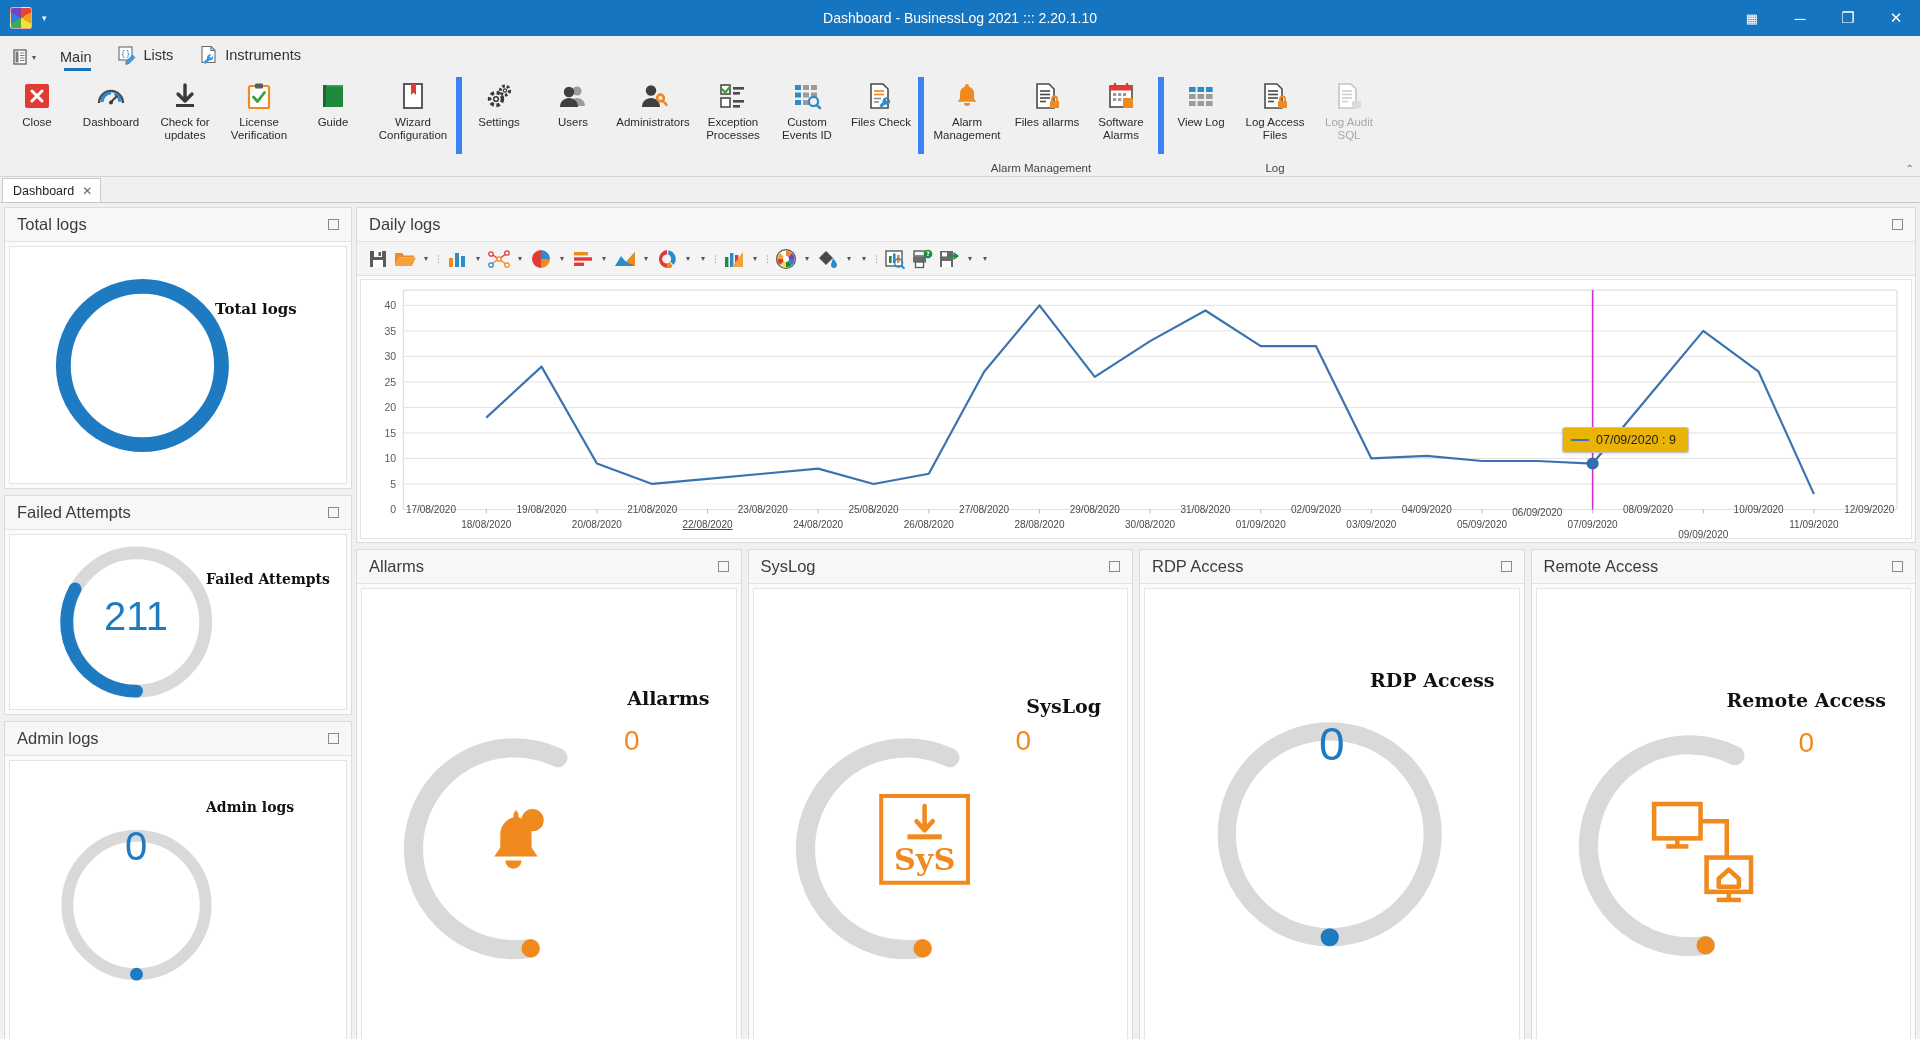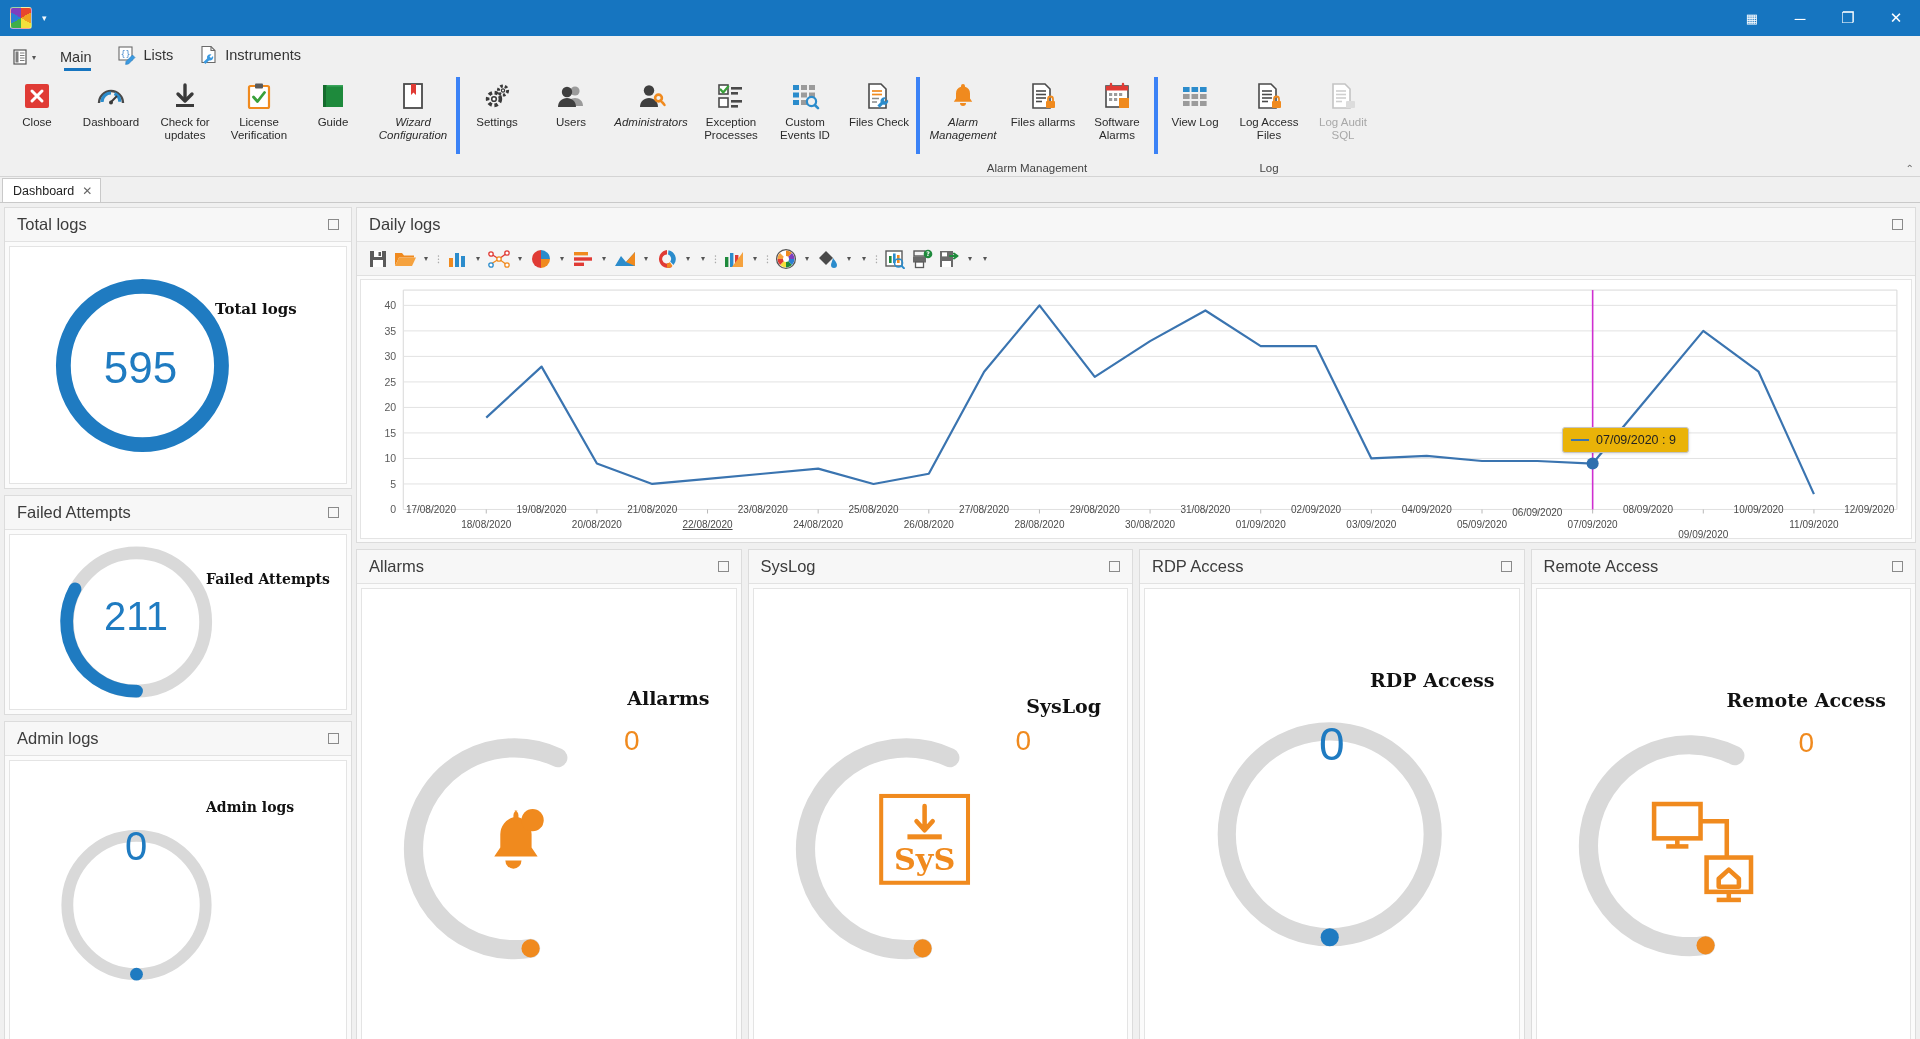--- a/index.html
+++ b/index.html
@@ -33,28 +33,28 @@
   .rb-qat { display: flex; align-items: center; gap: 2px; padding: 0 12px 6px 4px; }
   .qat-ic { width: 18px; height: 18px; display: block; }
   .rb-tab { display: flex; align-items: center; gap: 6px; padding: 4px 14px 7px 10px;
     font-size: 14.5px; color: #333; cursor: default; position: relative; }
   .rb-tab .tab-ico { width: 20px; height: 20px; display: block; }
   .rb-tab.active::after { content: ""; position: absolute; left: 14px; right: 14px;
     bottom: 1px; height: 3px; background: #1675c0; }
 
   .rb-body { height: 82px; display: flex; align-items: flex-start; padding-top: 5px; }
   .rb-group { display: flex; align-items: flex-start; height: 100%; position: relative; }
-  .rb-group + .rb-group { border-left: 4px solid #3b82f6; }
+  .rb-group + .rb-group { border-left: 6px solid #3b82f6; }
   .rb-item { width: 74px; display: flex; flex-direction: column; align-items: center;
     padding: 2px 2px 0; cursor: default; }
   .rb-item .ic { height: 34px; display: flex; align-items: center; justify-content: center; }
   .rb-item .lbl { font-size: 11.5px; color: #2b2b2b; text-align: center; line-height: 12.5px;
     margin-top: 3px; word-wrap: break-word; }
   .rb-item.disabled .lbl { color: #a8a8a8; }
-  .rb-item.wide { width: 86px; font-style: italic; }
+  .rb-item.wide { width: 86px; }
   .rb-grouplbl { position: absolute; bottom: -20px; left: 0; right: 0; text-align: center;
     font-size: 11.5px; color: #444; }
   .rb-grouprow { position: relative; height: 104px; }
   .rb-collapse { position: absolute; right: 6px; bottom: 2px; font-size: 10px; color: #666; }
 
   
   .doctabs { height: 26px; background: #f0f0f0; display: flex; align-items: flex-end;
     padding-left: 2px; border-bottom: 1px solid #c9c9c9; }
   .doctab { height: 24px; background: #fff; border: 1px solid #c9c9c9; border-bottom: none;
     display: flex; align-items: center; gap: 8px; padding: 0 8px 0 10px; font-size: 12.5px; color: #222; }
@@ -98,20 +98,21 @@
 
   .cards-row { flex: 1; display: flex; gap: 6px; }
   .card { flex: 1; }
 </style>
 </head>
 <body>
 
 <div class="titlebar">
   <div class="tb-logo"></div>
   <div class="tb-caret">▾</div>
+  <div class="tb-title">Dashboard - BusinessLog 2021 ::: 2.20.1.10</div>
   <div class="tb-right">
     <div class="tb-btn sq">▦</div>
     <div class="tb-btn">─</div>
     <div class="tb-btn">❐</div>
     <div class="tb-btn close">✕</div>
   </div>
 </div>
 
 <div class="ribbon">
   <div class="rb-tabs">
@@ -420,21 +421,20 @@
       <div class="panel-hd">
         <span class="panel-title">Total logs</span>
         <span class="hd-btn"></span>
       </div>
       <div class="panel-body">
         <div class="gauge-wrap">
           <svg viewBox="0 0 340 235" preserveAspectRatio="xMidYMid meet">
             <circle cx="134" cy="118" r="80" fill="none" stroke="#1f7bc1" stroke-width="15"></circle>
           </svg>
           <div class="g-title" style="left:205px;top:53px;font-size:15px">Total logs</div>
-          <div class="g-value" style="left:0;right:75px;top:96px;text-align:center;font-size:44px;color:#1f7bc1">595</div>
         </div>
       </div>
     </div>
 
     <div class="panel" style="height:220px">
       <div class="panel-hd">
         <span class="panel-title">Failed Attempts</span>
         <span class="hd-btn"></span>
       </div>
       <div class="panel-body">

